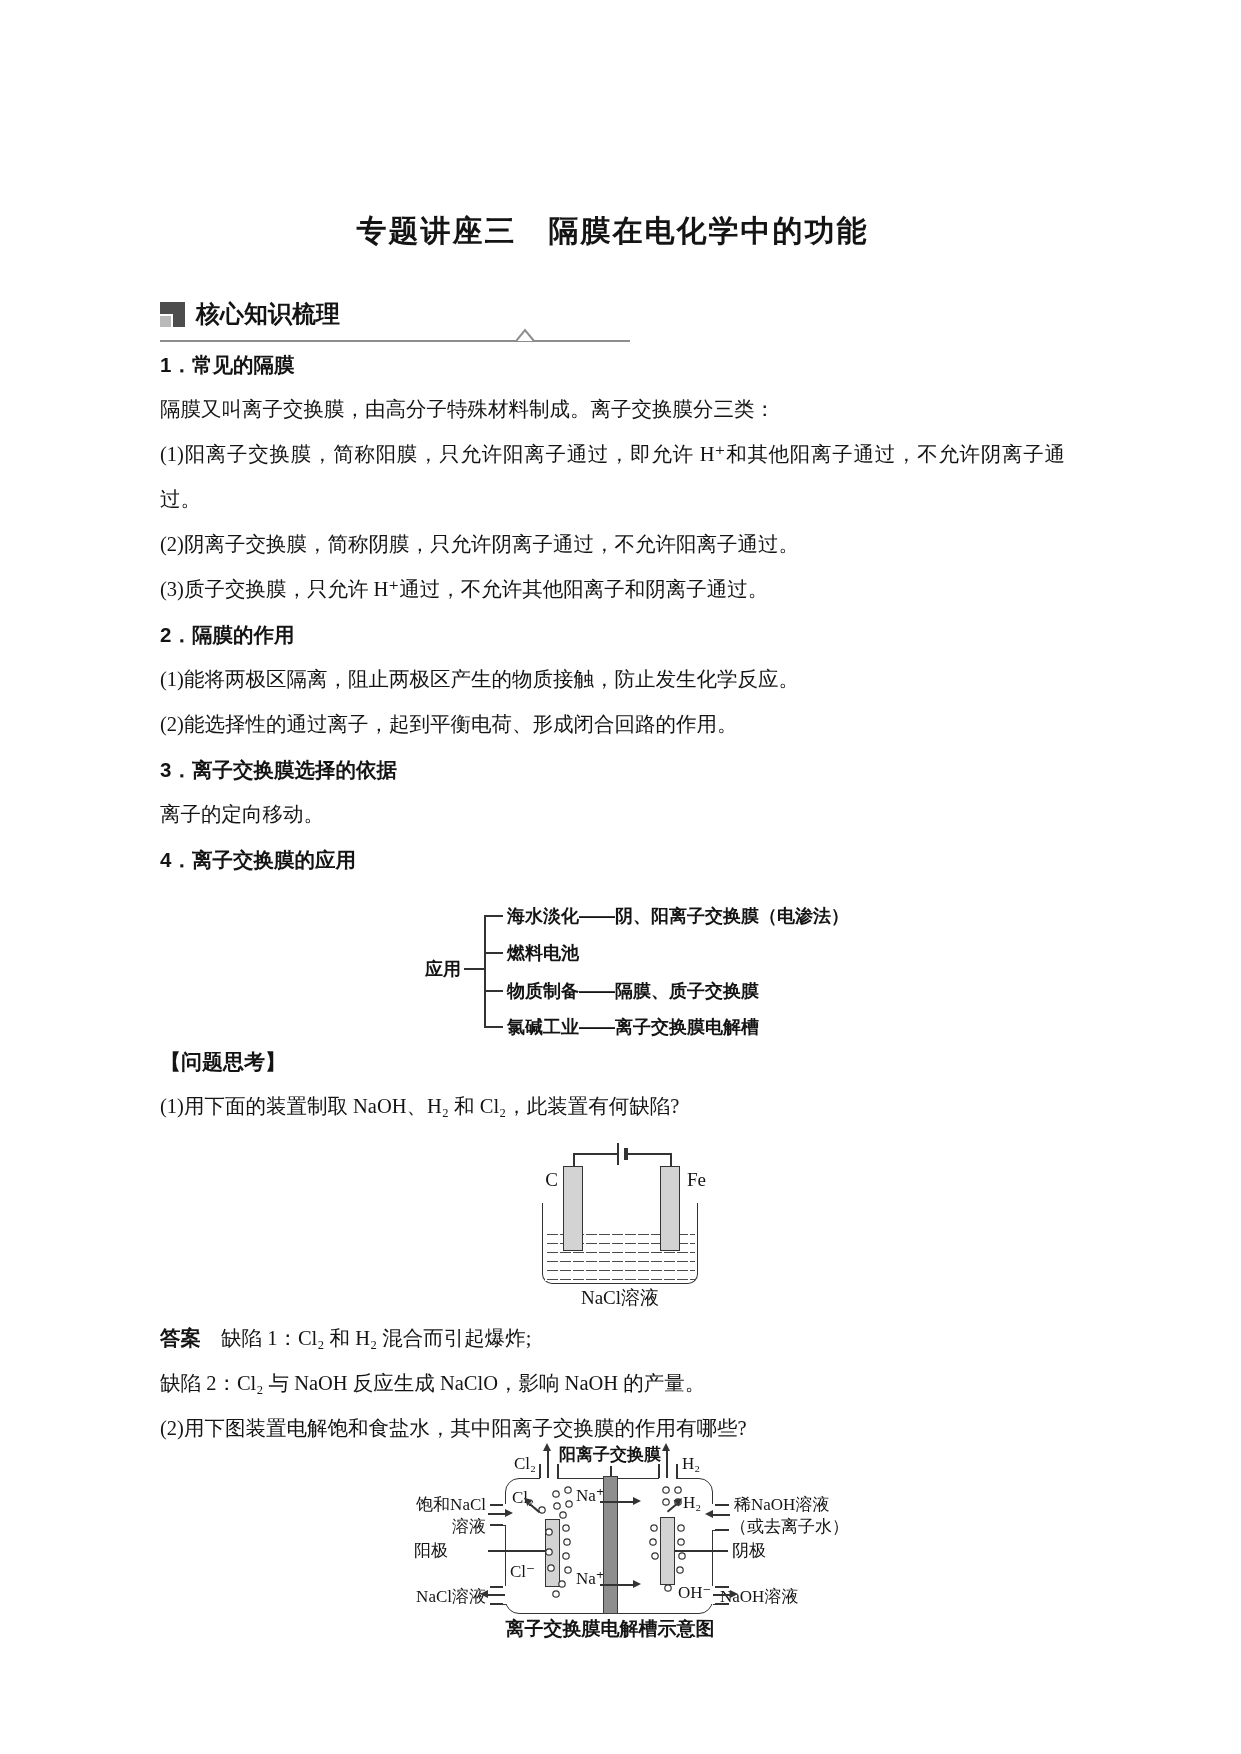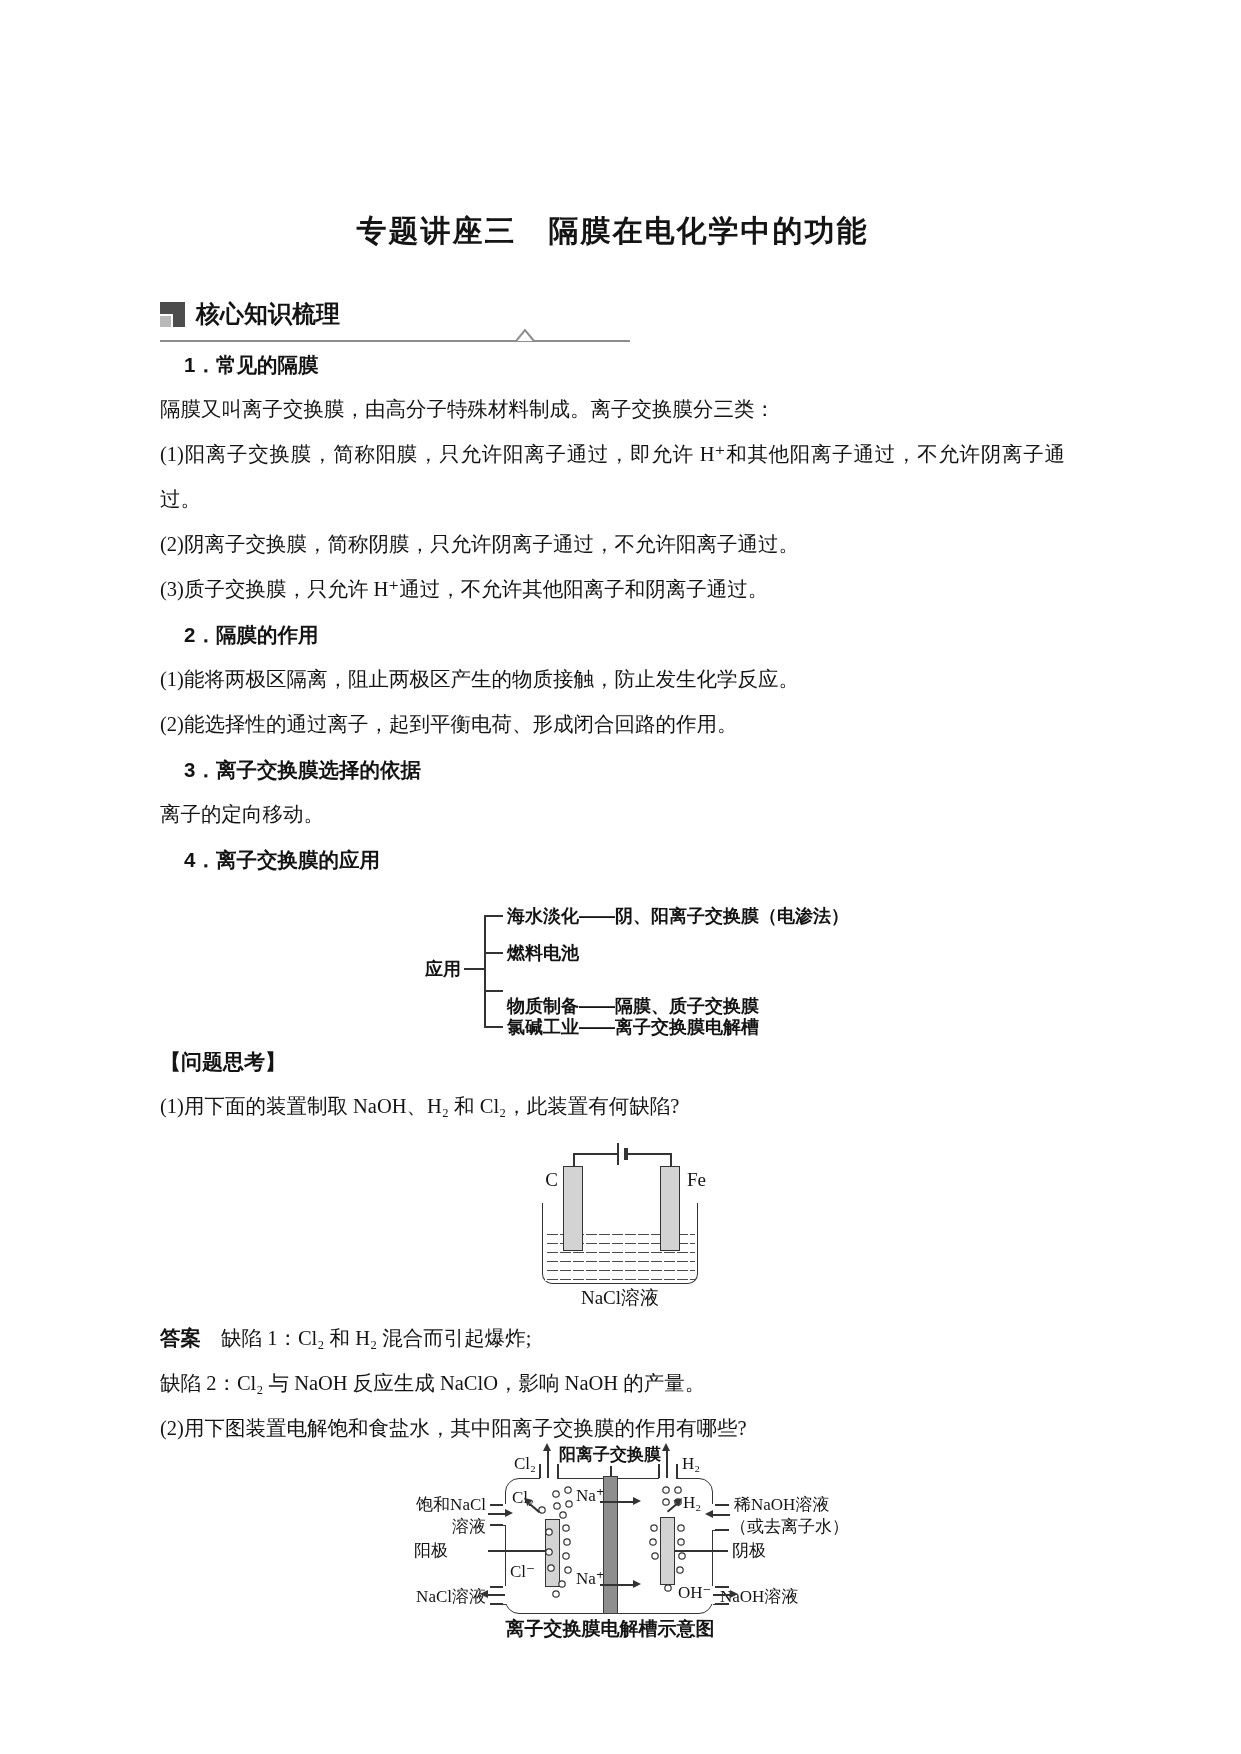--- a/index.html
+++ b/index.html
@@ -12,21 +12,21 @@
            font-weight: bold; font-size: 30px; letter-spacing: 2px; line-height: 42px; margin-top: 45px; }
   .sec-head { margin-top: 46px; display: flex; align-items: center; gap: 11px;
               font-family:"Liberation Sans","DejaVu Sans",sans-serif; font-weight: bold; font-size: 24px; }
   .sec-icon { width: 25px; height: 25px; background: #4d4d4d; position: relative; flex: 0 0 auto; }
   .sec-icon::after { content:""; position:absolute; left:0; bottom:0; width:11px; height:11px;
                      background:#b9b9b9; border-top:2px solid #fff; border-right:2px solid #fff; }
   .sec-line { margin-top: 10px; position: relative; width: 470px; height: 2px; background: #8d8d8d; }
   .zig { position: absolute; left: 356px; top: -12px; }
   .body-line { font-size: 20.5px; line-height: 45px; text-align: justify; }
   .h-line { font-family:"Liberation Sans","DejaVu Sans",sans-serif; font-weight:bold;
-            font-size: 20.5px; line-height: 45px; margin-left: 24px; }
+            font-size: 20.5px; line-height: 45px; }
   .think-head { font-family:"Liberation Sans","DejaVu Sans",sans-serif; font-weight:bold;
                 font-size: 21px; line-height: 45px; }
   .ans-text { margin-left: 20px; }
   
   .tree { position: relative; height: 135px; margin-top: 22px;
           font-family:"Liberation Sans","DejaVu Sans",sans-serif; font-weight:bold; font-size:18px; }
   .tree span { position: absolute; white-space: nowrap; }
   .t-line { position: absolute; background: #333; }
   
   .diag { position: relative; }
@@ -92,21 +92,21 @@
     <div class="tree">
       <span style="left:265px;top:53px">应用</span>
       <div class="t-line" style="left:304px;top:64px;width:20px;height:1.6px"></div>
       <div class="t-line" style="left:324px;top:11px;width:1.6px;height:112px"></div>
       <div class="t-line" style="left:324px;top:11px;width:19px;height:1.6px"></div>
       <div class="t-line" style="left:324px;top:48px;width:19px;height:1.6px"></div>
       <div class="t-line" style="left:324px;top:86px;width:19px;height:1.6px"></div>
       <div class="t-line" style="left:324px;top:122px;width:19px;height:1.6px"></div>
       <span style="left:347px;top:0">海水淡化——阴、阳离子交换膜（电渗法）</span>
       <span style="left:347px;top:37px">燃料电池</span>
-      <span style="left:347px;top:90px">物质制备——隔膜、质子交换膜</span>
+      <span style="left:347px;top:75px">物质制备——隔膜、质子交换膜</span>
       <span style="left:347px;top:111px">氯碱工业——离子交换膜电解槽</span>
     </div>
 
     <p class="think-head">【问题思考】</p>
     <p class="body-line">(1)用下面的装置制取 NaOH、H₂ 和 Cl₂，此装置有何缺陷?</p>
 
     <div class="diag diag1">
       <div class="t-line" style="left:457px;top:0;width:2px;height:22px"></div>
       <div class="t-line" style="left:464px;top:5px;width:4px;height:12px"></div>
       <div class="t-line" style="left:413px;top:10px;width:44px;height:1.6px"></div>

